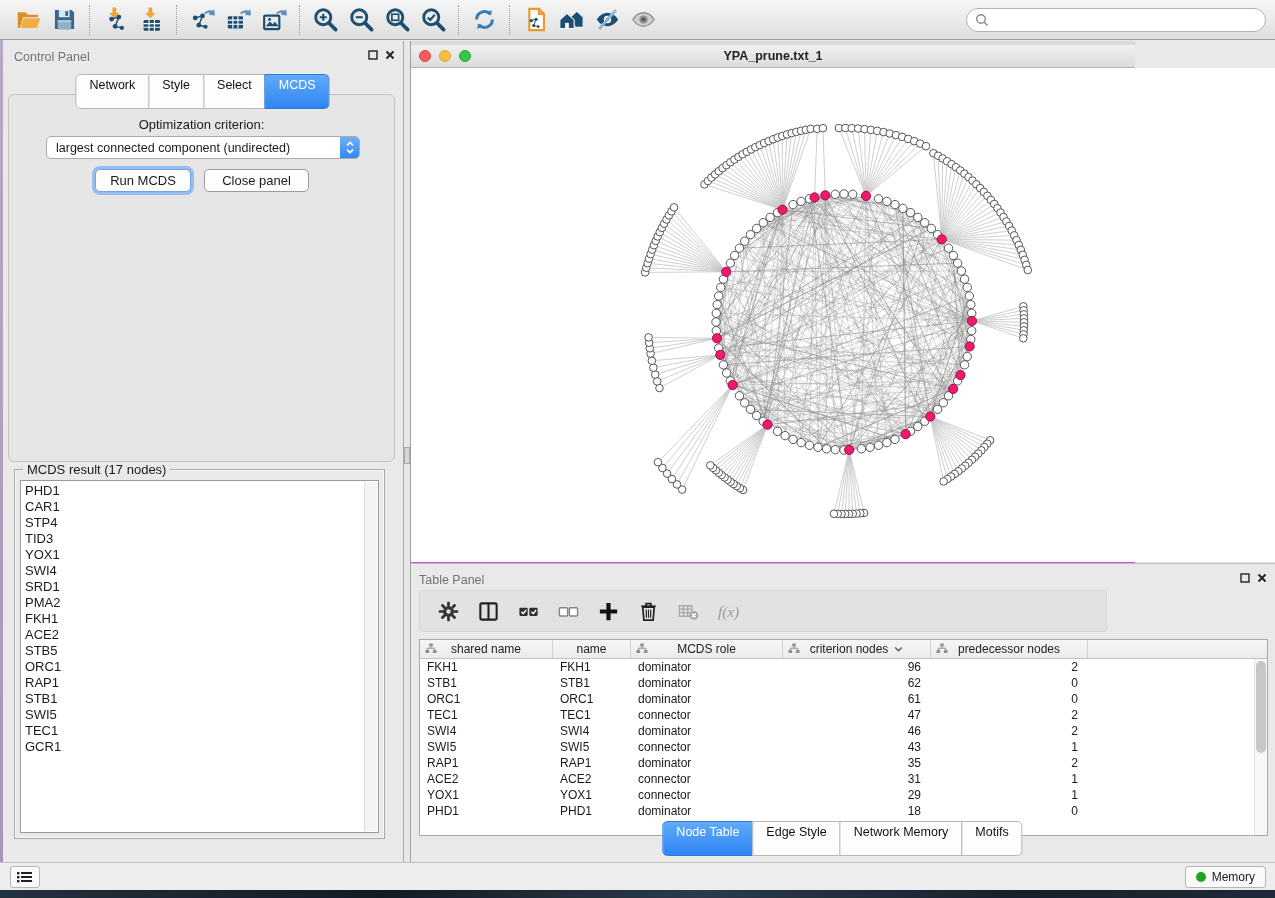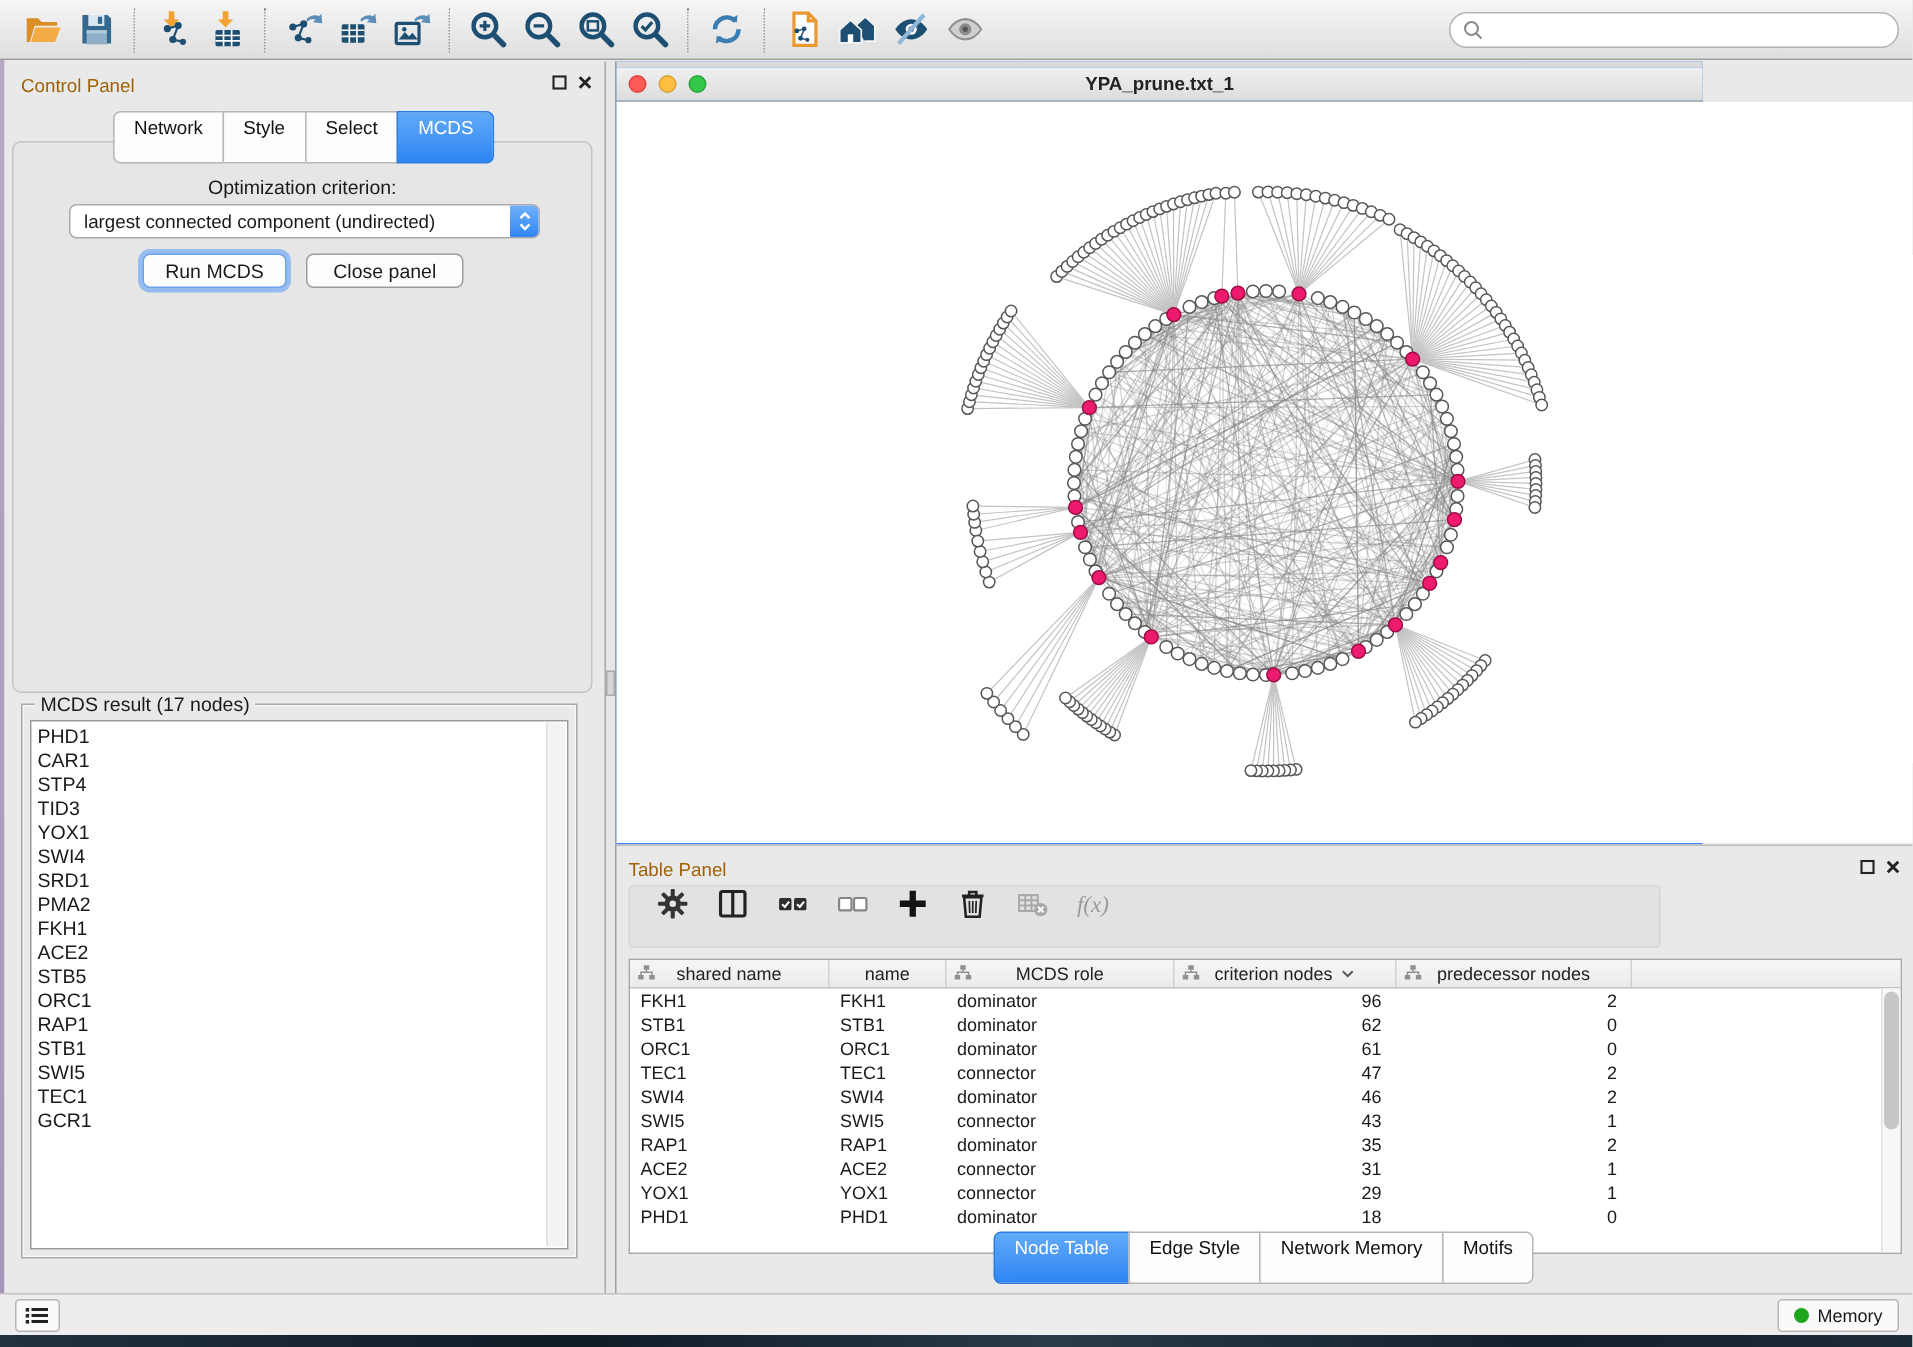--- a/index.html
+++ b/index.html
@@ -23,21 +23,21 @@
   #search-wrap { position:absolute; right:9px; top:8px; width:300px; height:24px;
     background:#fff; border:1px solid #b3b3b3; border-radius:12px;
     display:flex; align-items:center; padding-left:8px; }
   #search-wrap svg { width:14px; height:14px; }
   #search-input { border:none; outline:none; flex:1; height:20px; font-size:12px;
     background:transparent; font-family:"Liberation Sans",sans-serif; }
 
   
   #control-panel { position:absolute; left:3px; top:41px; width:401px; height:821px;
     background:#e9e9e9; border-right:1px solid #a8a8a8; }
-  .panel-title { position:absolute; left:11px; top:9px; font-size:12.5px; color:#a16207; }
+  .panel-title { position:absolute; left:11px; top:9px; font-size:12.5px; color:#737373; }
   .win-icons { position:absolute; right:8px; top:9px; display:flex; gap:7px; align-items:center; }
   .win-icons svg { width:10px; height:10px; }
 
   .cp-tabs { position:absolute; top:33px; left:50%; transform:translateX(-50%);
     display:flex; z-index:3; }
   .tab { padding:3px 13px 16px; font-size:12.5px; background:#fdfdfd; border:1px solid #b6b6b6;
     margin-left:-1px; color:#111; white-space:nowrap; }
   .tab:first-child { border-radius:5px 0 0 5px; }
   .tab:last-child { border-radius:0 5px 5px 0; }
   .tab.sel { background:linear-gradient(#62aaf9,#2e85f3); color:#fff; border-color:#2c7ce0; }
@@ -68,38 +68,38 @@
   #result-scroll { position:absolute; right:1px; top:1px; bottom:1px; width:13px;
     background:#f3f3f3; border-left:1px solid #ddd; }
 
   
   #v-splitter { position:absolute; left:404px; top:41px; width:6px; height:821px; background:#e7e7e7; }
   #v-handle { position:absolute; left:0; top:406px; width:6px; height:17px;
     background:#d6d6d6; border:1px solid #aaa; }
 
   
   #network-window { position:absolute; left:410px; top:41px; width:725px; height:522px;
-    background:#3b82f6; border-left:1px solid #9f9f9f; }
+    background:#d946ef; border-left:1px solid #9f9f9f; }
   #nw-gap { height:4px; background:#dadada; }
   #nw-titlebar { height:23px; background:linear-gradient(#f0f0f0,#dcdcdc);
     border-bottom:1px solid #b3b3b3; position:relative; }
   .light { position:absolute; top:5px; width:12px; height:12px; border-radius:50%; }
   #light-red { left:8px; background:#fc5b57; border:1px solid #e0443e; }
   #light-yellow { left:28px; background:#fdbe41; border:1px solid #dfa133; }
   #light-green { left:48px; background:#34c84a; border:1px solid #2aa436; }
   #nw-title { position:absolute; width:100%; text-align:center; top:4px;
     font-size:12.5px; font-weight:bold; color:#222; }
   #net-canvas { position:relative; width:865px; height:494px; background:#fff; }
 
   
   #table-panel { position:absolute; left:410px; top:563px; width:865px; height:299px;
     background:#e9e9e9; border-left:1px solid #9f9f9f; border-top:1px solid #bdbdbd; }
   #tp-toolbar { position:absolute; left:8px; top:26px; width:688px; height:42px;
     background:#e2e2e2; border:1px solid #d6d6d6; border-radius:3px;
-    display:flex; align-items:flex-start; gap:17px; padding-left:17px; }
+    display:flex; align-items:center; gap:17px; padding-left:17px; }
   .tp-btn svg { width:23px; height:23px; display:block; }
 
   #table-box { position:absolute; left:8px; top:75px; width:849px; height:197px;
     background:#fff; border:1px solid #a9a9a9; overflow:hidden; }
   #thead { display:flex; height:19px; background:linear-gradient(#f6f6f6,#ebebeb);
     border-bottom:1px solid #c2c2c2; }
   .th { position:relative; display:flex; align-items:center; justify-content:center;
     font-size:12px; color:#222; border-right:1px solid #d2d2d2; }
   .th .tree { position:absolute; left:5px; width:12px; height:12px; }
   .th .sort { margin-left:6px; width:9px; height:7px; }

